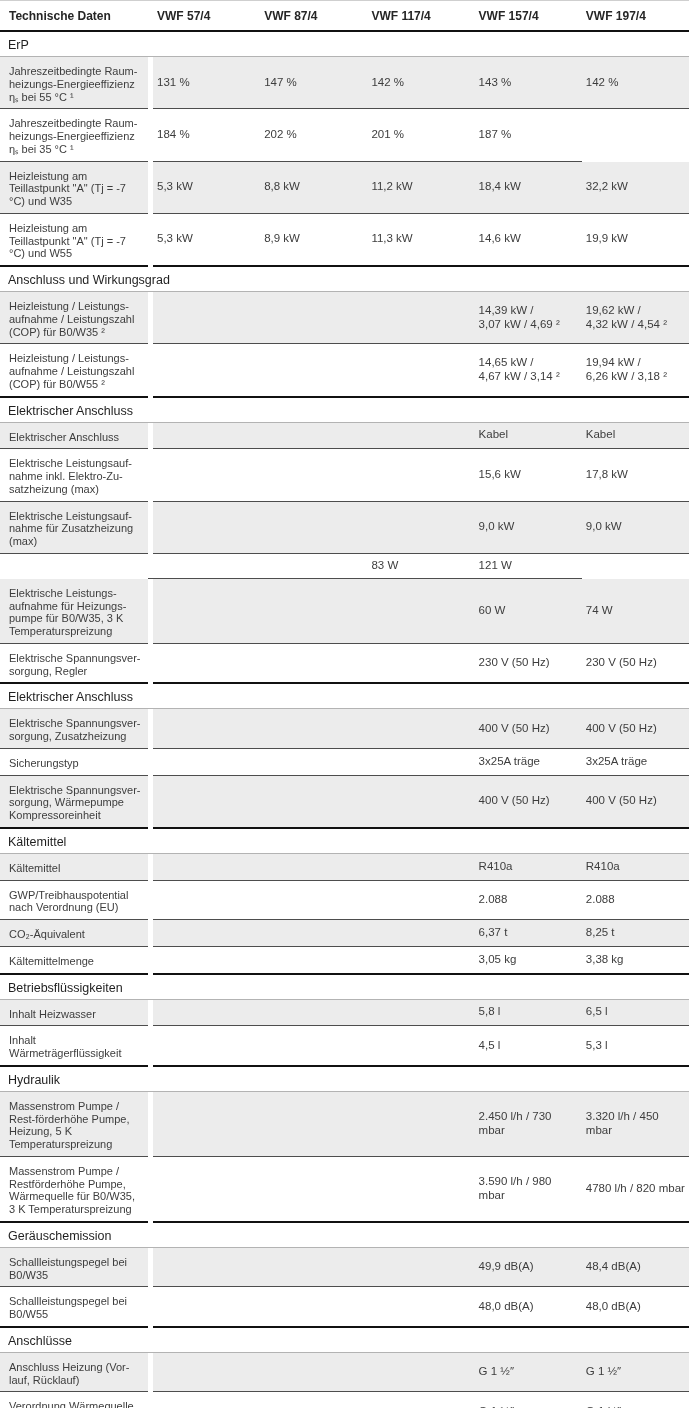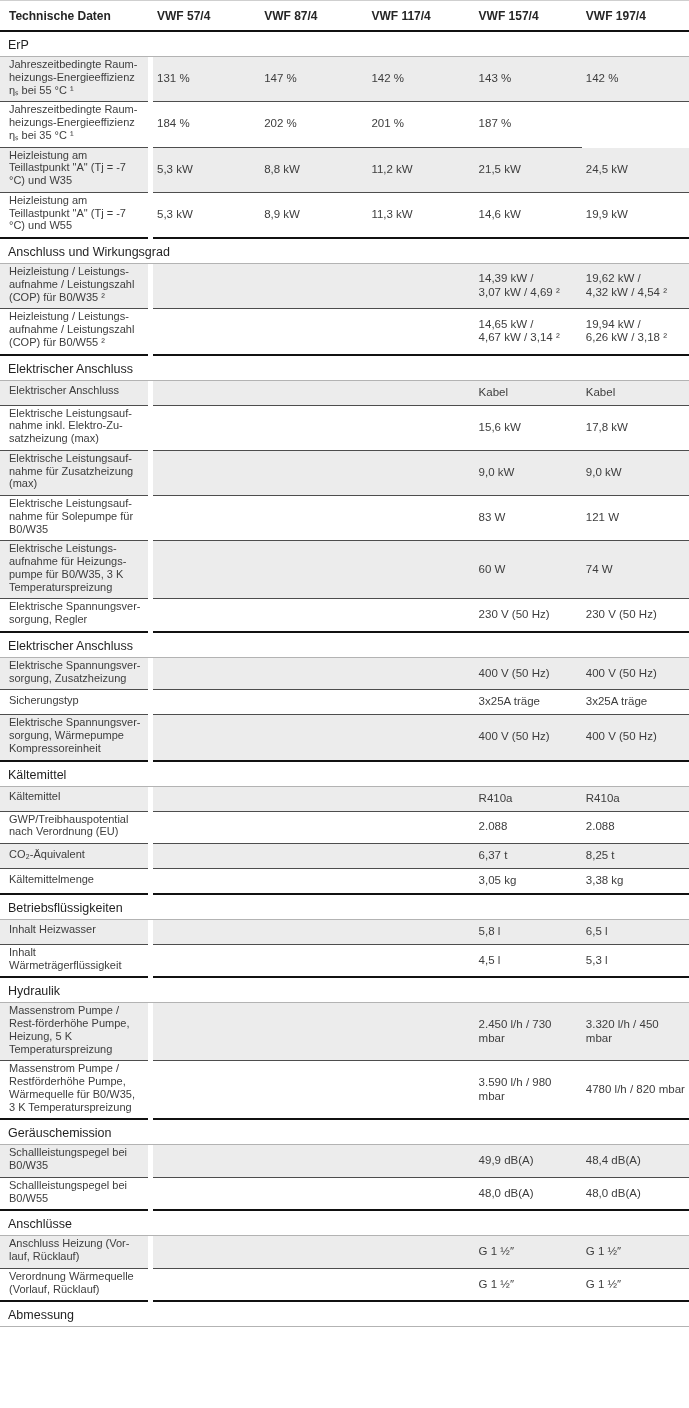--- a/index.html
+++ b/index.html
@@ -44,21 +44,21 @@
     min-height:25px;
   }
   .cell {
     display:flex;
     align-items:center;
     align-self:stretch;
     border-bottom:1px solid #4d4d4d;
     box-sizing:border-box;
   }
   .cell.label {
-    padding:1px 4px 5px 9px;
+    padding:8px 4px 5px 9px;
     font-size:11px;
     line-height:1.16;
   }
   .cell.val {
     padding:5px 4px;
     font-size:11.5px;
     line-height:1.2;
     white-space:pre-line;
   }
   .cell.gap {
@@ -102,22 +102,22 @@
         <div class="cell val">202 %</div>
         <div class="cell val">201 %</div>
         <div class="cell val">187 %</div>
       </div>
       <div class="row stripe">
         <div class="cell label">Heizleistung am Teillastpunkt "A" (Tj = -7 °C) und W35</div>
         <div class="cell gap"></div>
         <div class="cell val">5,3 kW</div>
         <div class="cell val">8,8 kW</div>
         <div class="cell val">11,2 kW</div>
-        <div class="cell val">21,5 kW</div>
-        <div class="cell val">24,5 kW</div>
+        <div class="cell val">18,4 kW</div>
+        <div class="cell val">32,2 kW</div>
       </div>
       <div class="row last">
         <div class="cell label">Heizleistung am Teillastpunkt "A" (Tj = -7 °C) und W55</div>
         <div class="cell gap"></div>
         <div class="cell val">5,3 kW</div>
         <div class="cell val">8,9 kW</div>
         <div class="cell val">11,3 kW</div>
         <div class="cell val">14,6 kW</div>
         <div class="cell val">19,9 kW</div>
       </div>
@@ -166,21 +166,20 @@
       <div class="row stripe">
         <div class="cell label">Elektrische Leistungsauf-nahme für Zusatzheizung (max)</div>
         <div class="cell gap"></div>
         <div class="cell val"></div>
         <div class="cell val"></div>
         <div class="cell val"></div>
         <div class="cell val">9,0 kW</div>
         <div class="cell val">9,0 kW</div>
       </div>
       <div class="row">
-        <div class="cell label">Elektrische Leistungsauf-nahme für Solepumpe für B0/W35</div>
         <div class="cell gap"></div>
         <div class="cell val"></div>
         <div class="cell val"></div>
         <div class="cell val"></div>
         <div class="cell val">83 W</div>
         <div class="cell val">121 W</div>
       </div>
       <div class="row stripe">
         <div class="cell label">Elektrische Leistungs-aufnahme für Heizungs-pumpe für B0/W35, 3 K Temperaturspreizung</div>
         <div class="cell gap"></div>

